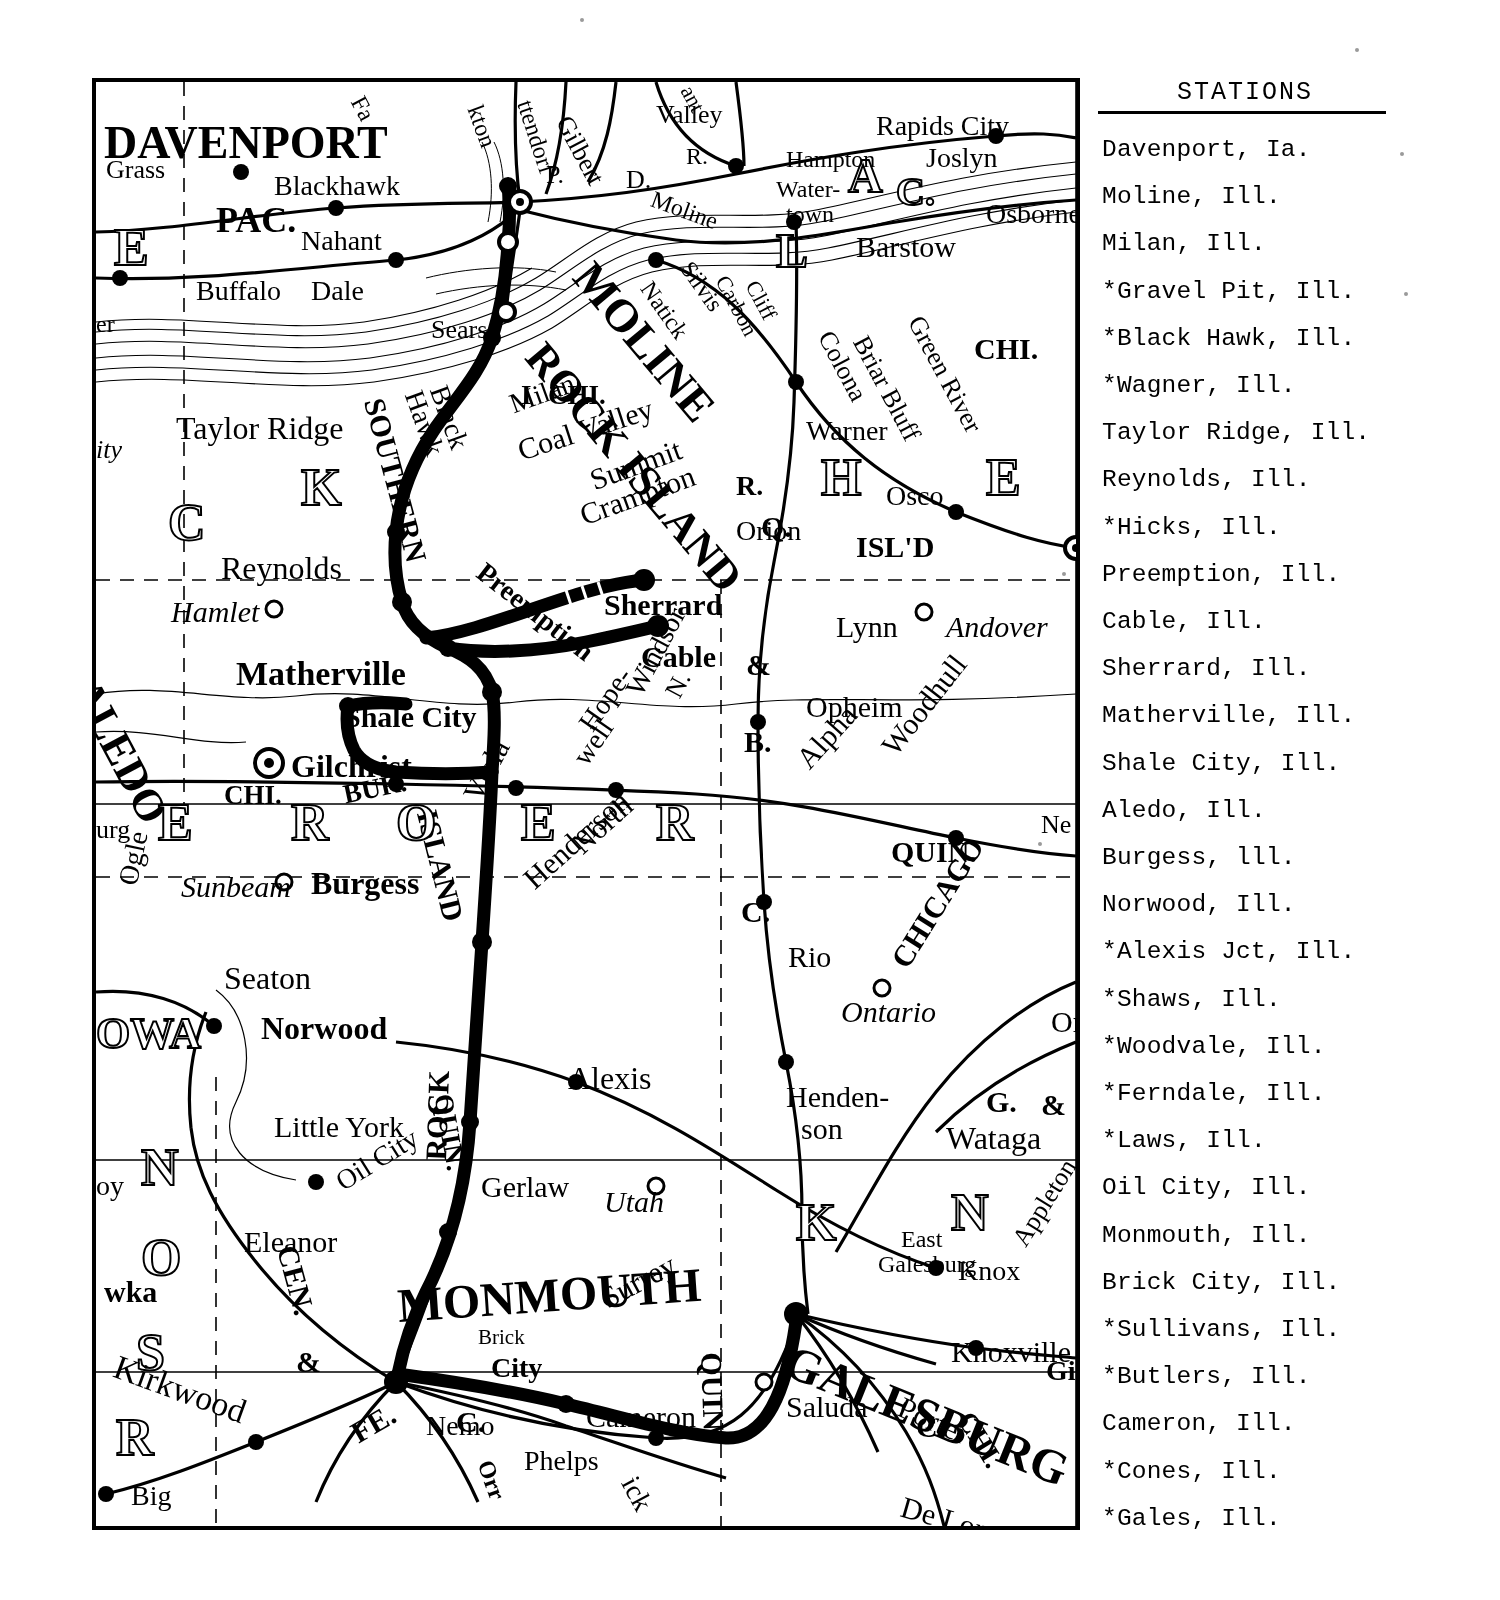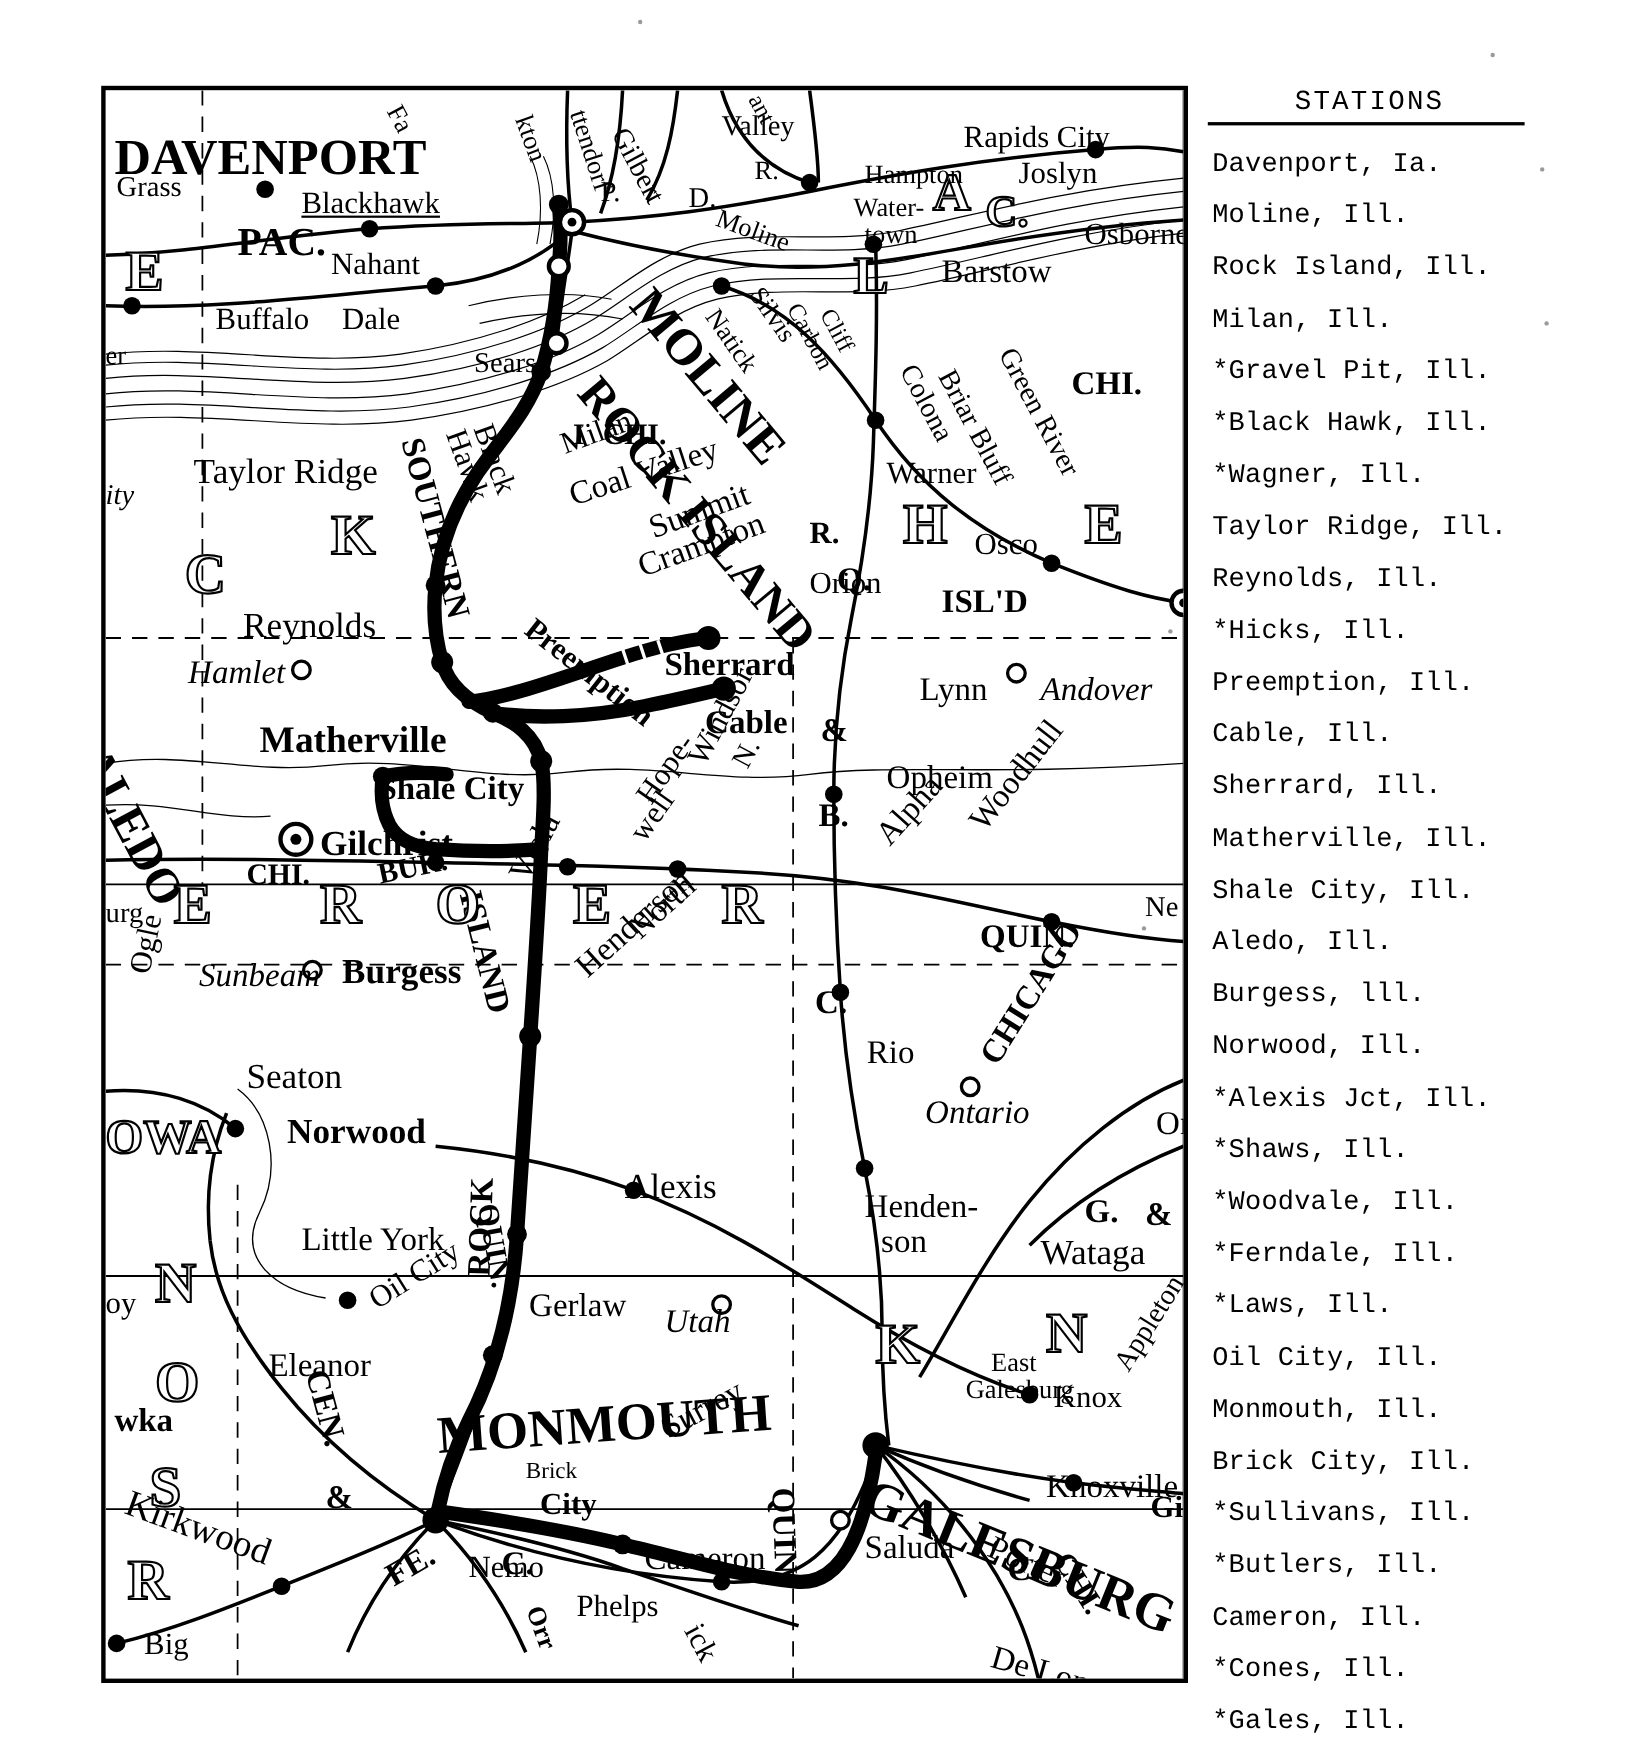--- a/index.html
+++ b/index.html
@@ -319,21 +319,21 @@
         <div class="maplabel" style="left: 560px; top: 715px; font-size: 52px; font-weight: bold; color: rgb(255, 255, 255); -webkit-text-stroke: 2px rgb(0, 0, 0);">R</div>
         <div class="maplabel" style="left: 45px; top: 1060px; font-size: 52px; font-weight: bold; color: rgb(255, 255, 255); -webkit-text-stroke: 2px rgb(0, 0, 0);">N</div>
         <div class="maplabel" style="left: 45px; top: 1150px; font-size: 52px; font-weight: bold; color: rgb(255, 255, 255); -webkit-text-stroke: 2px rgb(0, 0, 0);">O</div>
         <div class="maplabel" style="left: 40px; top: 1245px; font-size: 52px; font-weight: bold; color: rgb(255, 255, 255); -webkit-text-stroke: 2px rgb(0, 0, 0);">S</div>
         <div class="maplabel" style="left: 20px; top: 1330px; font-size: 52px; font-weight: bold; color: rgb(255, 255, 255); -webkit-text-stroke: 2px rgb(0, 0, 0);">R</div>
         <div class="maplabel" style="left: 700px; top: 1115px; font-size: 52px; font-weight: bold; color: rgb(255, 255, 255); -webkit-text-stroke: 2px rgb(0, 0, 0);">K</div>
         <div class="maplabel" style="left: 855px; top: 1105px; font-size: 52px; font-weight: bold; color: rgb(255, 255, 255); -webkit-text-stroke: 2px rgb(0, 0, 0);">N</div>
         <div class="maplabel" style="left: 0px; top: 930px; font-size: 44px; font-weight: bold; color: rgb(255, 255, 255); -webkit-text-stroke: 2px rgb(0, 0, 0);">OWA</div>
       </div>
     <div id="layer-towns">
-        <div class="maplabel" style="left: 178px; top: 90px; font-size: 28px; text-decoration: underline;">Blackhawk</div>
+        <div class="maplabel" style="left: 178px; top: 90px; font-size: 28px;">Blackhawk</div>
         <div class="maplabel" style="left: 10px; top: 75px; font-size: 26px;">Grass</div>
         <div class="maplabel" style="left: 205px; top: 145px; font-size: 28px;">Nahant</div>
         <div class="maplabel" style="left: 100px; top: 195px; font-size: 28px;">Buffalo</div>
         <div class="maplabel" style="left: 215px; top: 195px; font-size: 28px;">Dale</div>
         <div class="maplabel" style="left: 335px; top: 235px; font-size: 26px;">Sears</div>
         <div class="maplabel" style="left: 478px; top: 30px; font-size: 26px; transform: rotate(62deg);">Gilbert</div>
         <div class="maplabel" style="left: 530px; top: 85px; font-size: 26px;">D.</div>
         <div class="maplabel" style="left: 560px; top: 20px; font-size: 26px;">Valley</div>
         <div class="maplabel" style="left: 590px; top: 62px; font-size: 24px;">R.</div>
         <div class="maplabel" style="left: 560px; top: 105px; font-size: 24px; transform: rotate(20deg);">Moline</div>
@@ -427,21 +427,20 @@
         <div class="maplabel" style="left: 600px; top: 0px; font-size: 22px; transform: rotate(62deg);">ant</div>
       </div>
   </div>
 
   <div id="stations-panel">
     <div id="stations-title">STATIONS</div>
     <div id="stations-rule"></div>
     <ul id="stations-list">
         <li>Davenport, Ia.</li>
         <li>Moline, Ill.</li>
-        <li>Rock Island, Ill.</li>
         <li>Milan, Ill.</li>
         <li>*Gravel Pit, Ill.</li>
         <li>*Black Hawk, Ill.</li>
         <li>*Wagner, Ill.</li>
         <li>Taylor Ridge, Ill.</li>
         <li>Reynolds, Ill.</li>
         <li>*Hicks, Ill.</li>
         <li>Preemption, Ill.</li>
         <li>Cable, Ill.</li>
         <li>Sherrard, Ill.</li>

